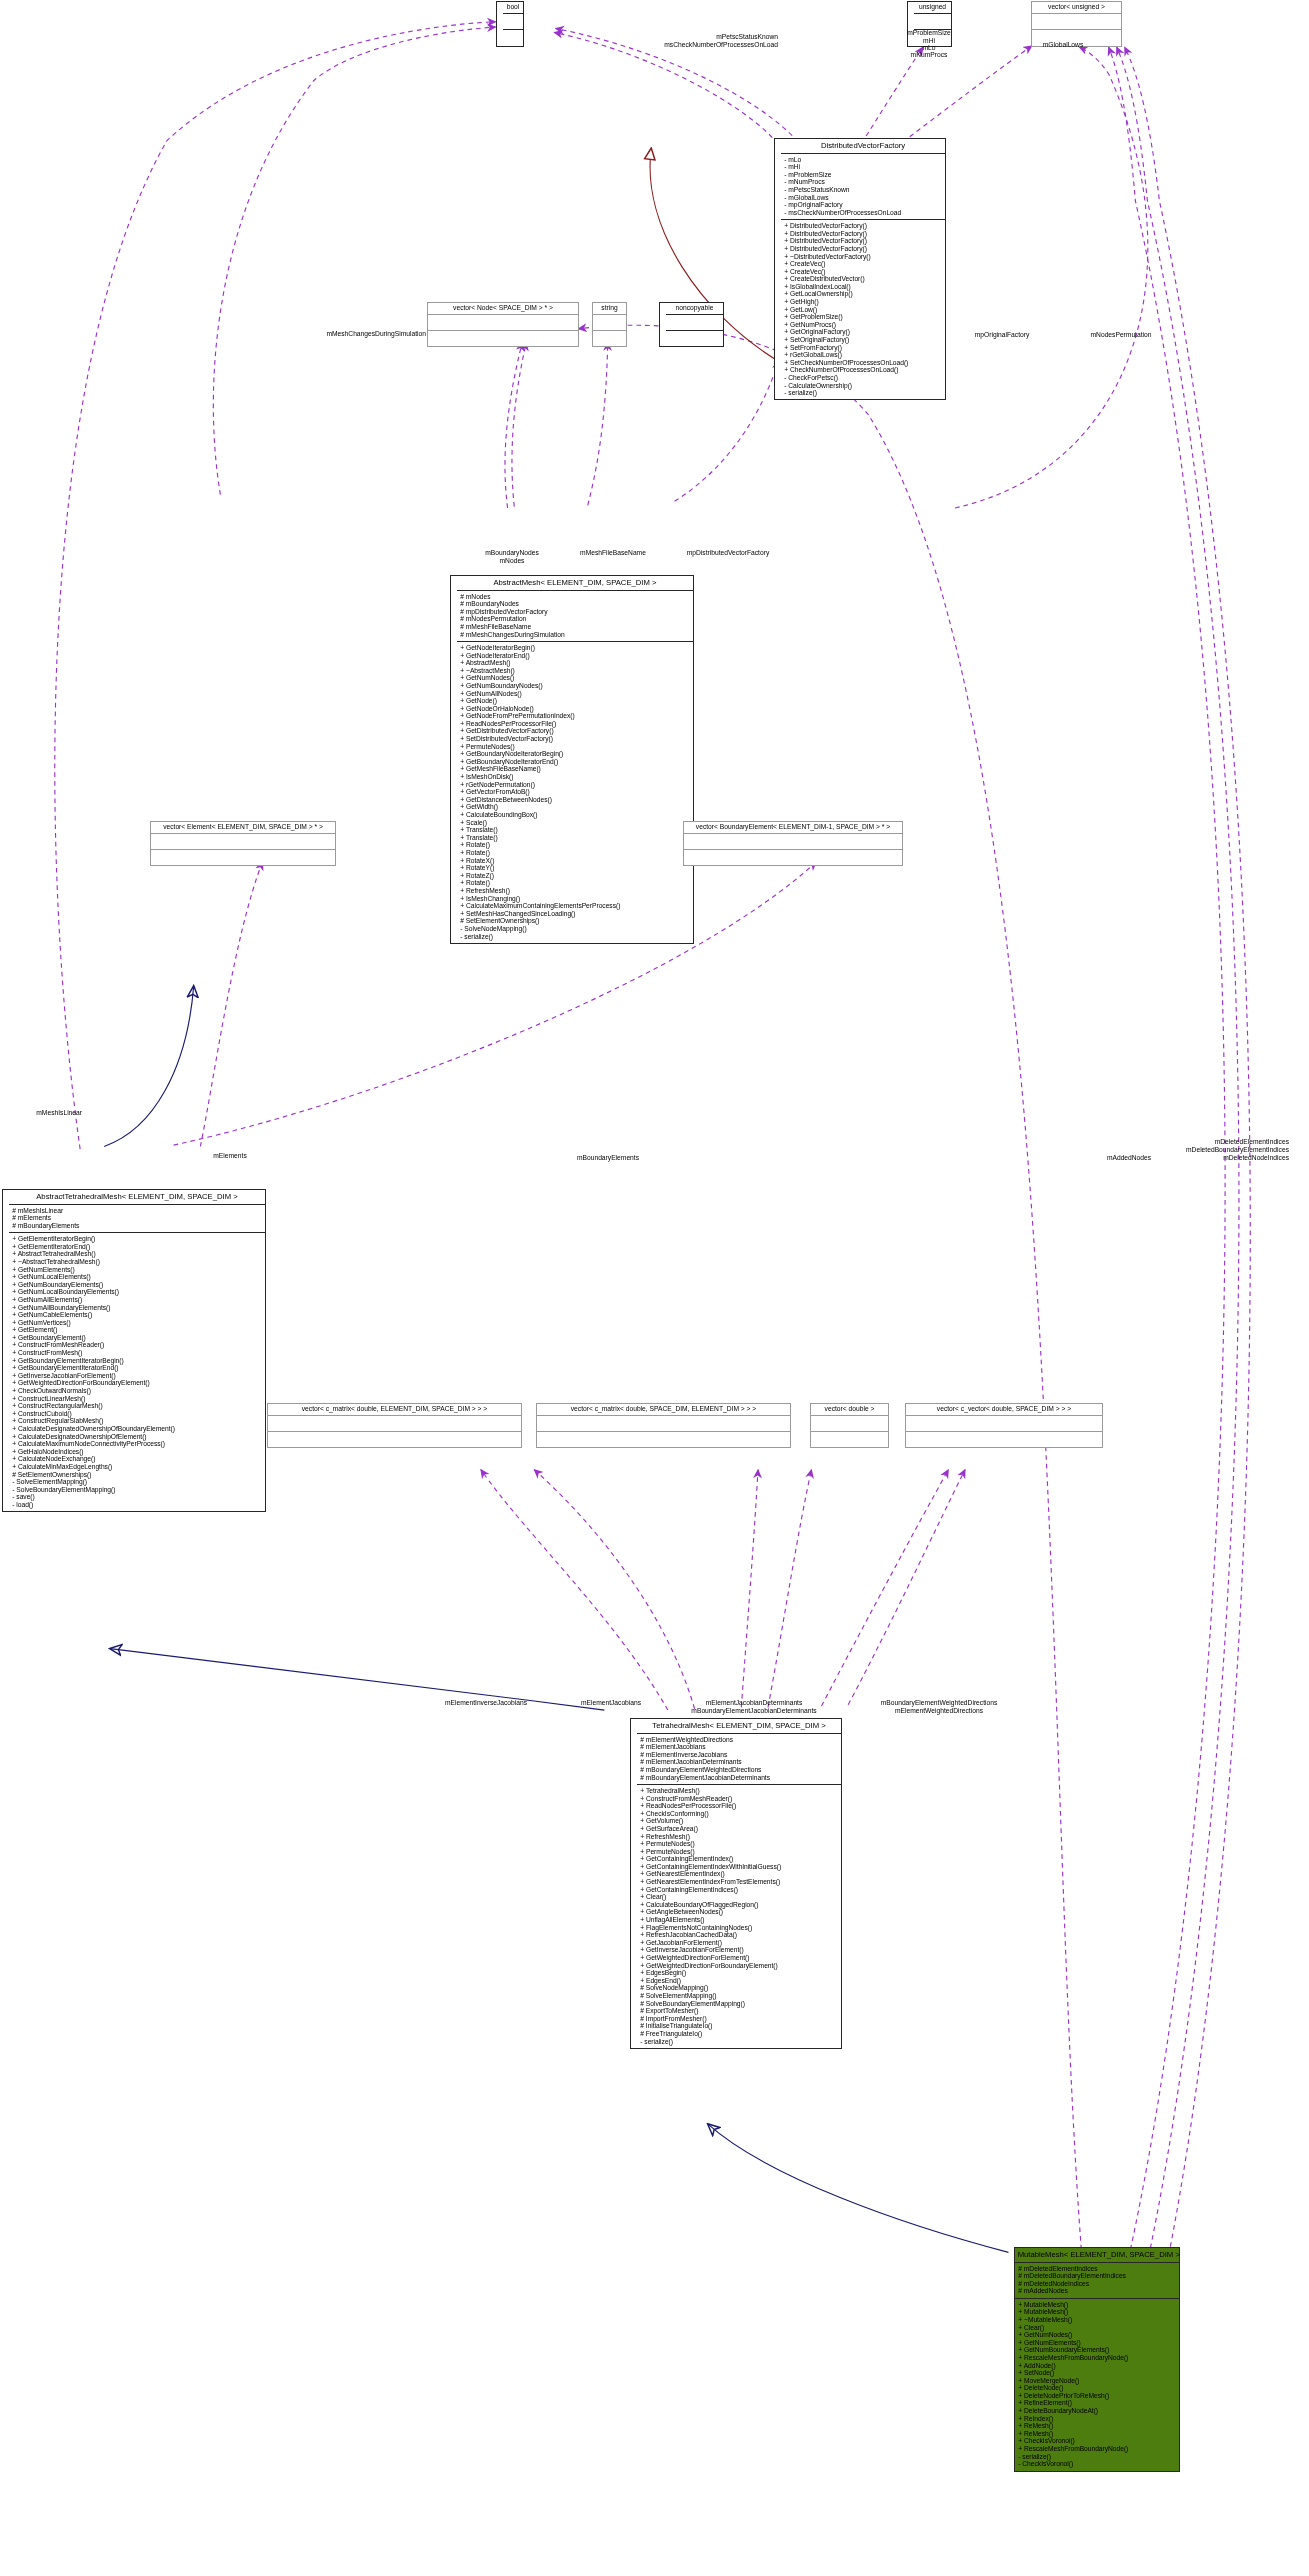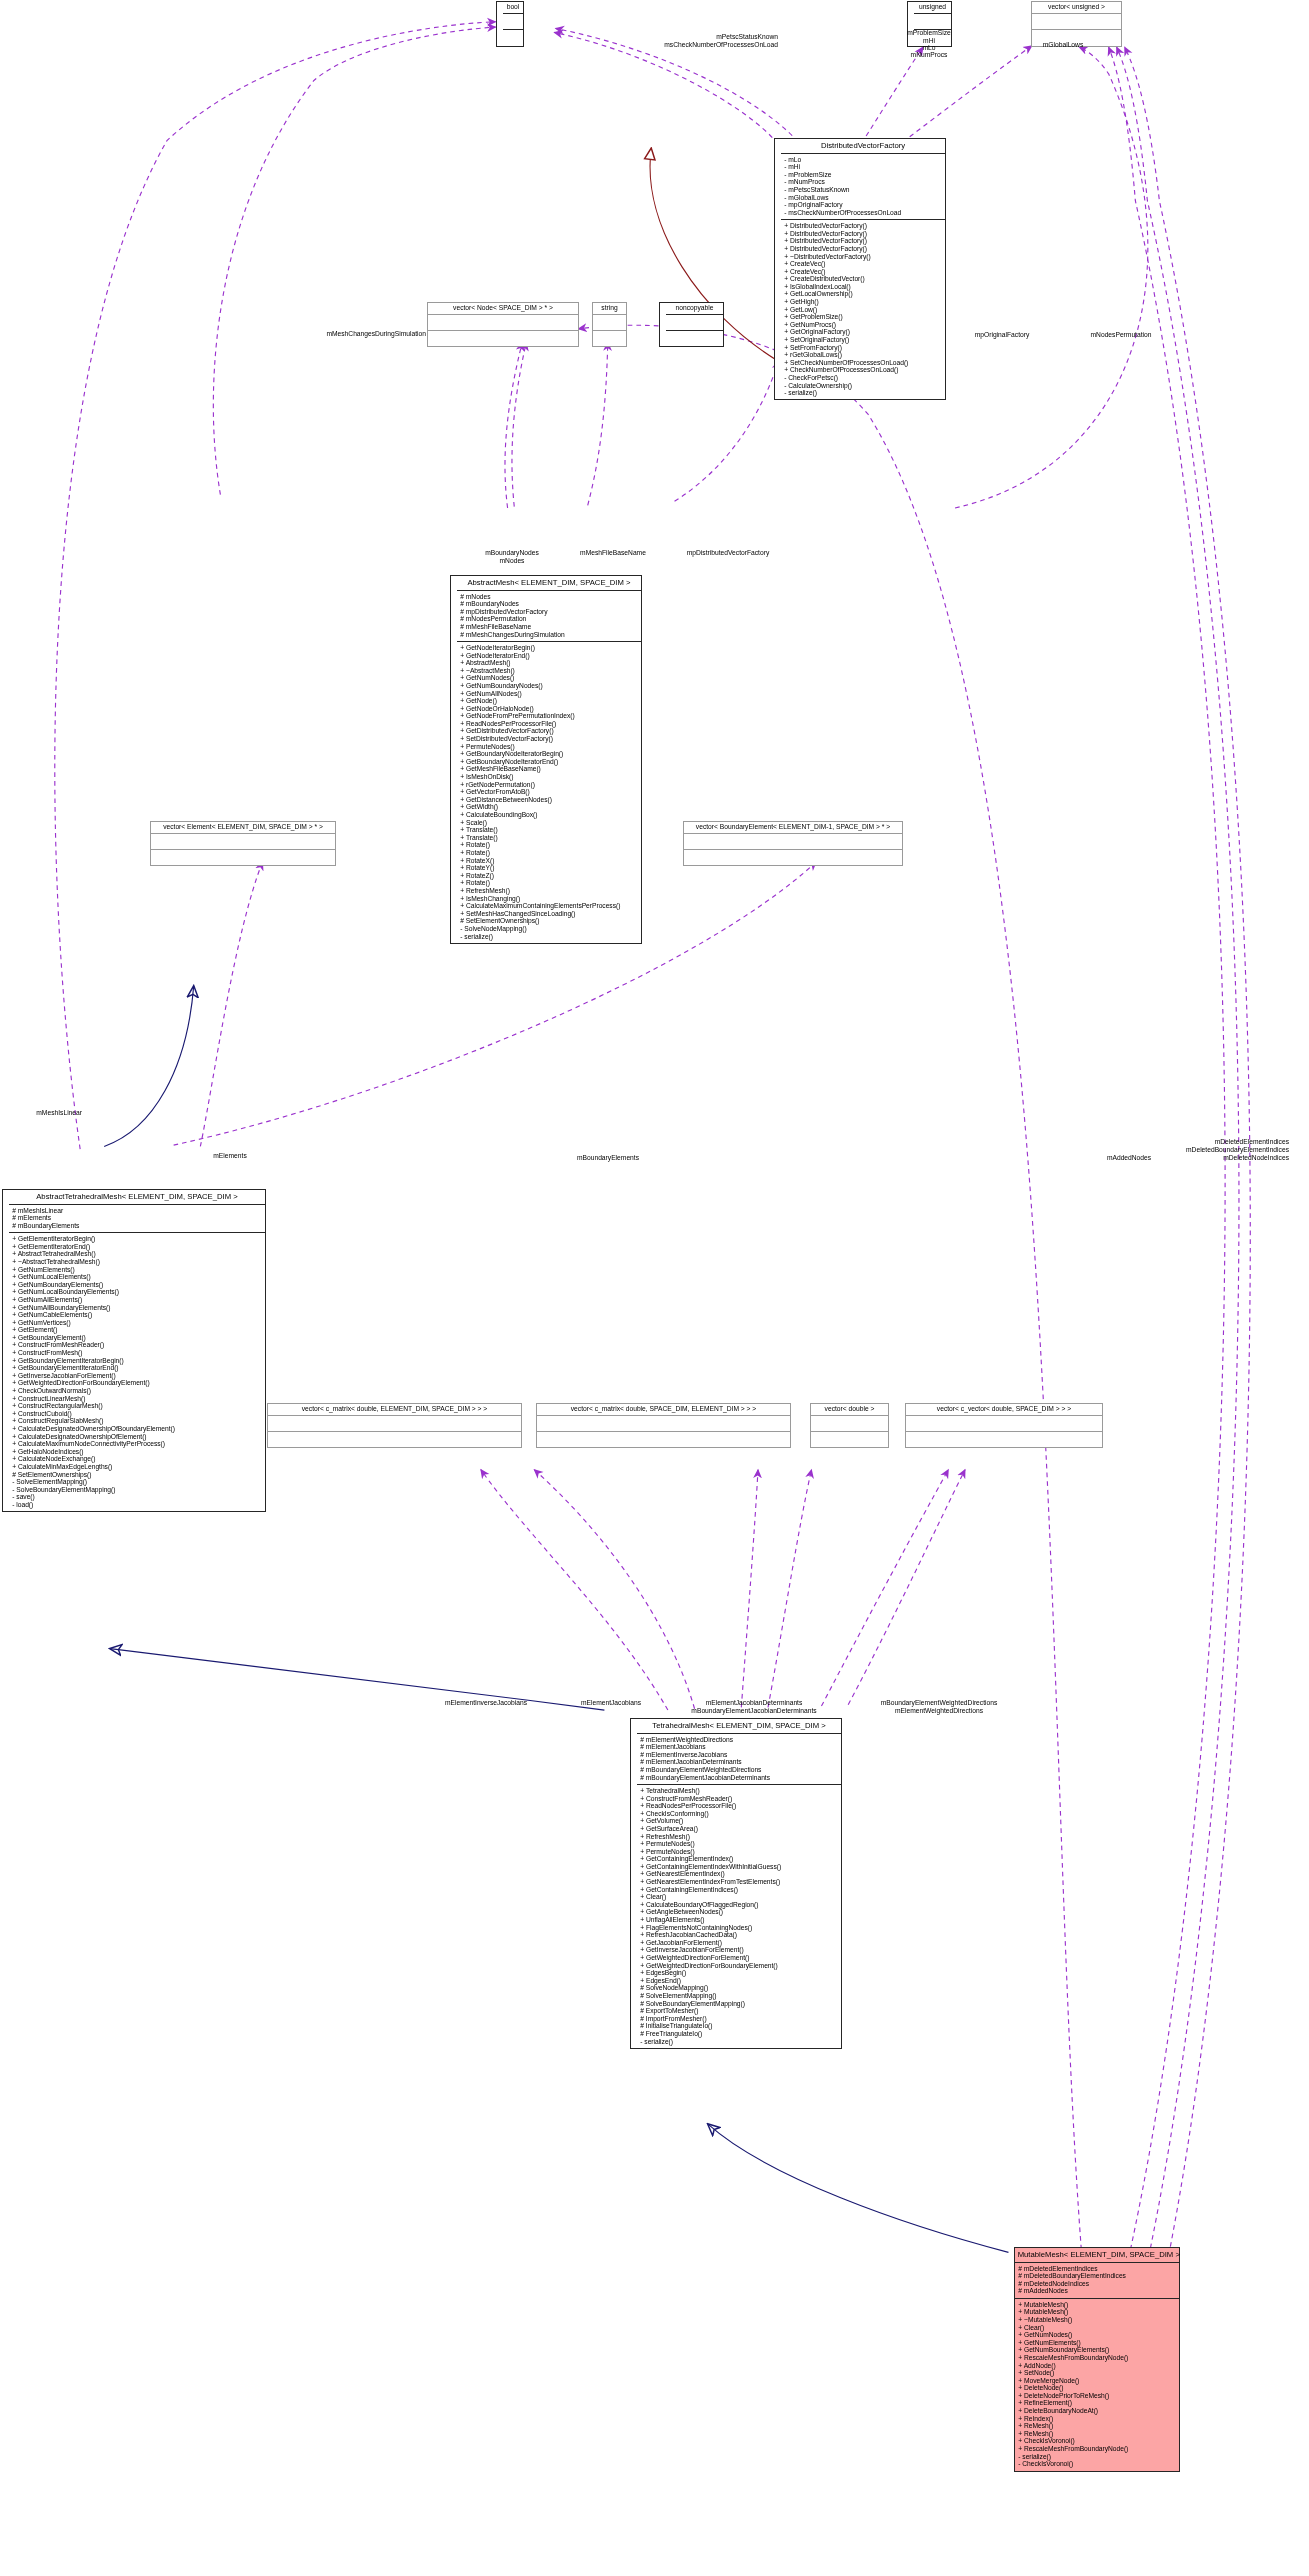--- a/index.html
+++ b/index.html
@@ -33,21 +33,21 @@
     background: #ffffff;
     border: 0.7px solid #9a9a9a;
     font-size: 7.3px;
     line-height: 1.0;
   }
   .node.strong {
     border: 1.3px solid #262626;
     padding-left: 6px;
   }
   .node.shaded {
-    background: #fca5a5;
+    background: #4d7c0f;
     border: 1.3px solid #262626;
   }
   .node .title {
     text-align: center;
     padding: 2.7px 2.7px 3.3px 2.7px;
     white-space: nowrap;
     font-size: 7.7px;
   }
   .node.strong .title,
   .node.shaded .title {
@@ -235,21 +235,21 @@
     <div class="attrs"></div>
     <div class="ops"></div>
   </div>
 
   <div class="node strong tiny" style="left:659px; top:302px; width:65px;">
     <div class="title">noncopyable</div>
     <div class="attrs"></div>
     <div class="ops"></div>
   </div>
 
-  <div class="node strong" style="left:450px; top:575px; width:192px;">
+  <div class="node strong" style="left:450px; top:575px; width:244px;">
     <div class="title">AbstractMesh&lt; ELEMENT_DIM, SPACE_DIM &gt;</div>
     <div class="attrs">
         <div class="row"># mNodes</div>
         <div class="row"># mBoundaryNodes</div>
         <div class="row"># mpDistributedVectorFactory</div>
         <div class="row"># mNodesPermutation</div>
         <div class="row"># mMeshFileBaseName</div>
         <div class="row"># mMeshChangesDuringSimulation</div>
       </div>
     <div class="ops">

